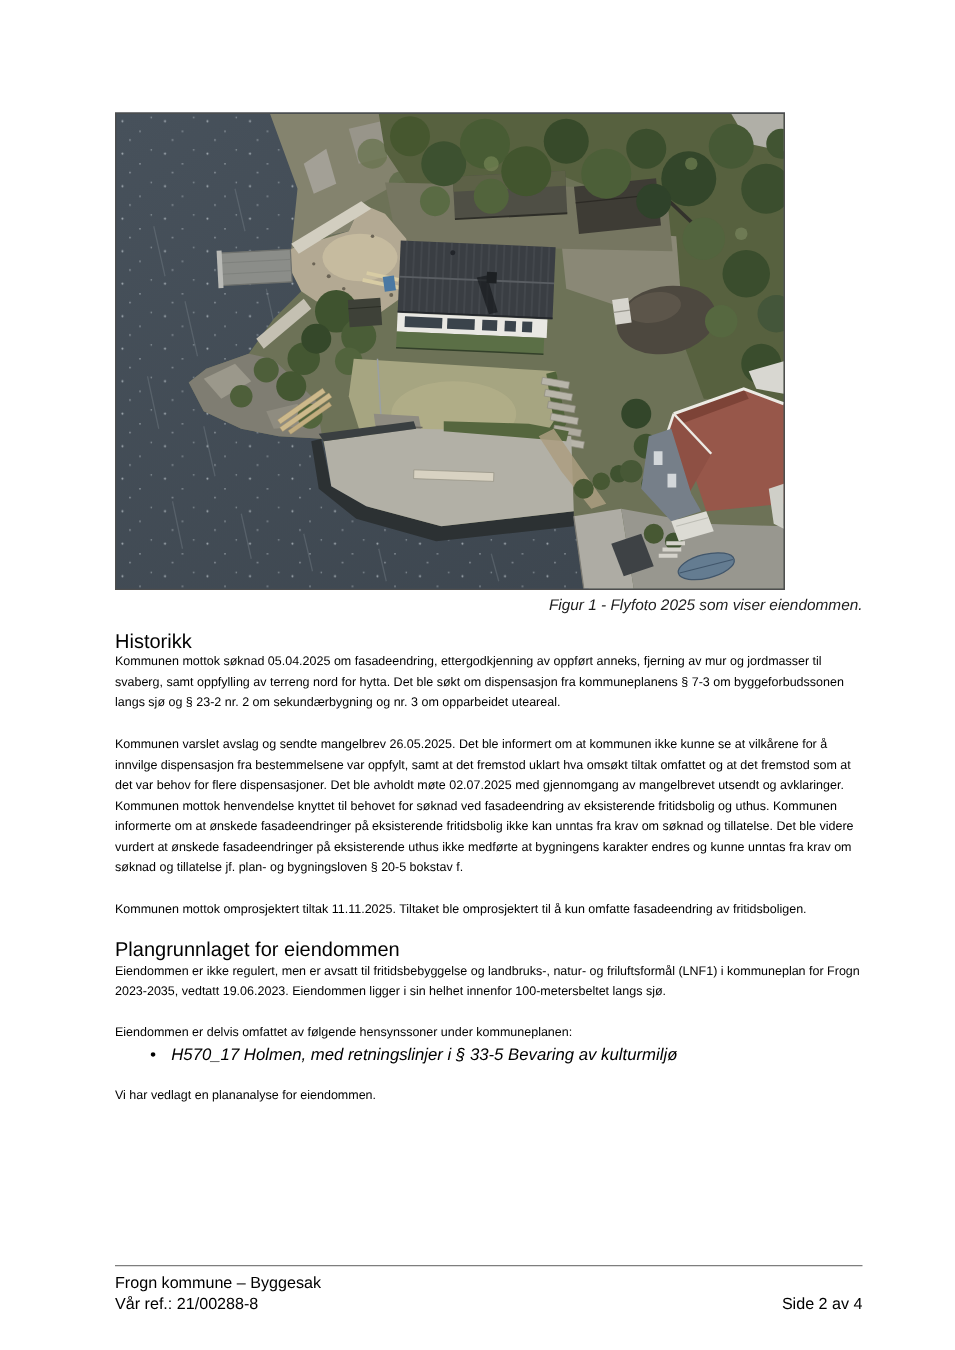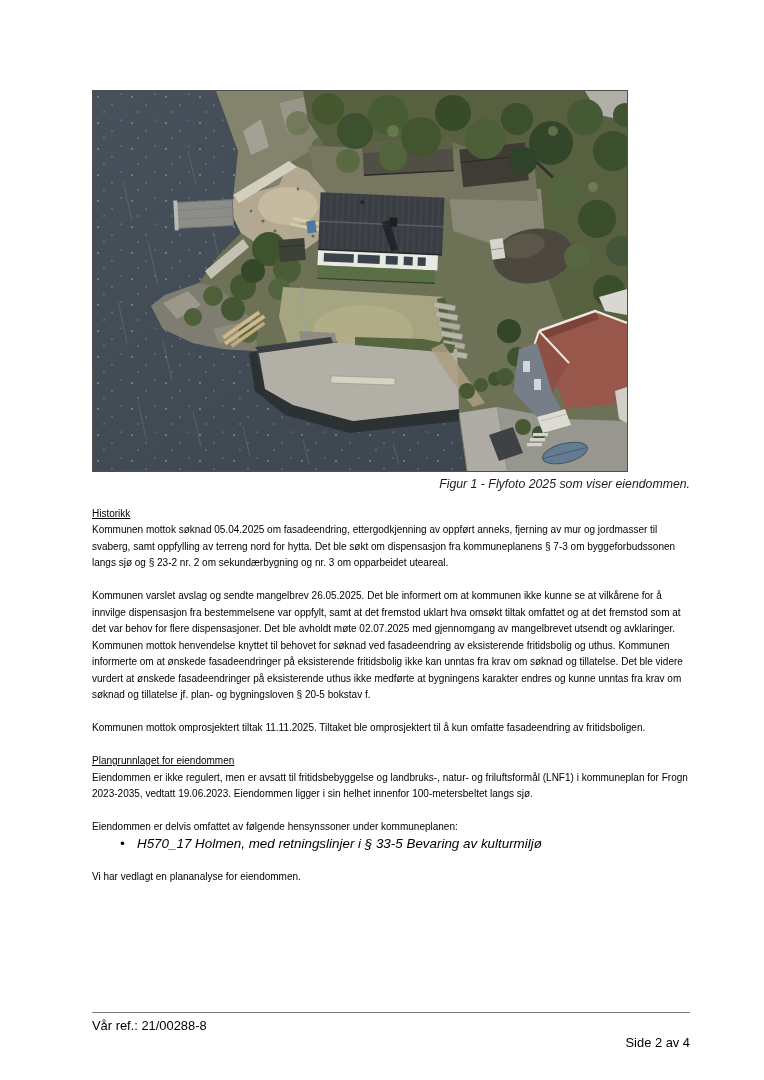--- a/index.html
+++ b/index.html
@@ -8,22 +8,21 @@
     font-family:"Liberation Sans", sans-serif;color:#000;
   }
   .content{position:absolute;left:92px;top:90px;width:598px;}
   figure{margin:0;padding:0;text-align:right;}
   .photo-frame{width:534px;height:380px;border:1px solid #4e4e4e;overflow:hidden;background:#434c56;}
   .photo-frame svg{display:block;filter:blur(.35px);}
   figcaption{
     margin-top:5px;font-size:12.3px;line-height:14.5px;font-style:italic;color:#1c1c1c;
   }
   .sec{
-    font-size:10px;line-height:16.5px;font-weight:400;margin:16.5px 0 0 0;
-    text-decoration:underline;
+    font-size:16px;line-height:16.5px;font-weight:400;margin:16.5px 0 0 0;
   }
   .sec.first{margin-top:14px;}
   p.body{font-size:10px;line-height:16.5px;margin:16.5px 0 0 0;}
   p.body.tight{margin-top:0;}
   ul.blist{margin:0;padding:0;list-style:none;font-size:13.4px;line-height:16.5px;}
   ul.blist li{position:relative;padding-left:45px;font-style:italic;}
   ul.blist li::before{content:"\2022";position:absolute;left:28px;top:0;}
   .footer{
     position:absolute;left:92px;top:1012px;width:598px;
     border-top:1px solid #7e7e7e;padding-top:5px;
@@ -308,16 +307,17 @@
     <div class="sec">Plangrunnlaget for eiendommen</div>
     <p class="body tight">Eiendommen er ikke regulert, men er avsatt til fritidsbebyggelse og landbruks-, natur- og friluftsformål (LNF1) i kommuneplan for Frogn 2023-2035, vedtatt 19.06.2023. Eiendommen ligger i sin helhet innenfor 100-metersbeltet langs sjø.</p>
     <p class="body">Eiendommen er delvis omfattet av følgende hensynssoner under kommuneplanen:</p>
     <ul class="blist">
       <li>H570_17 Holmen, med retningslinjer i § 33-5 Bevaring av kulturmiljø</li>
     </ul>
     <p class="body">Vi har vedlagt en plananalyse for eiendommen.</p>
   </div>
 
   <div class="footer">
+    <div>Frogn kommune – Byggesak</div>
     <div>Vår ref.: 21/00288-8</div>
     <div class="pageno">Side 2 av 4</div>
   </div>
 </div>
 
 </body></html>

